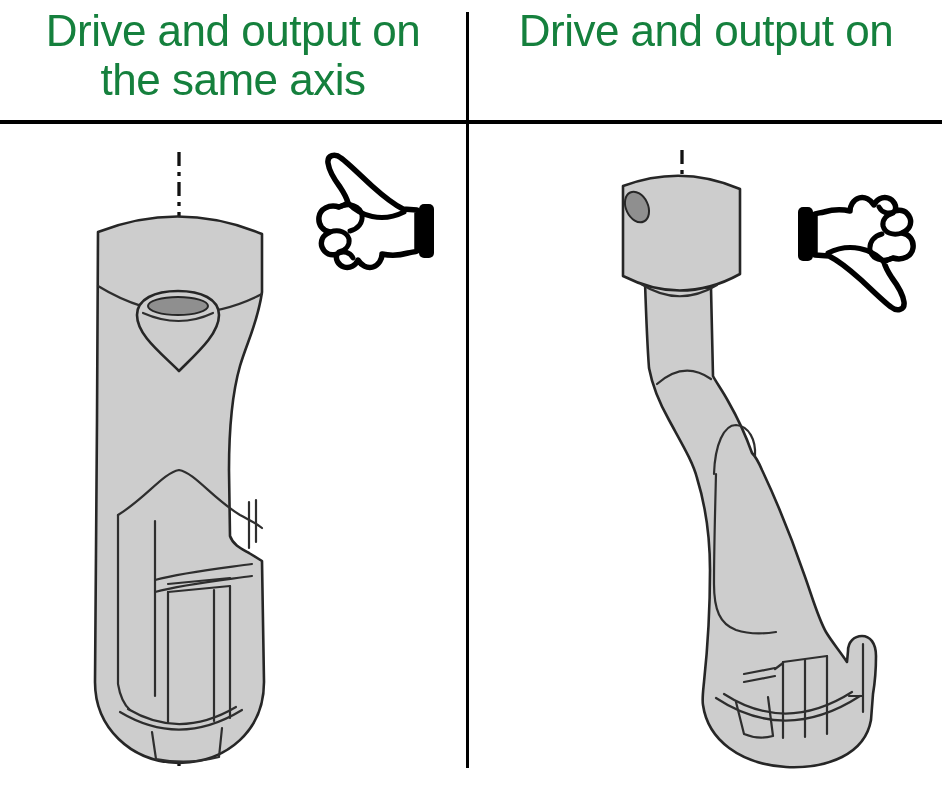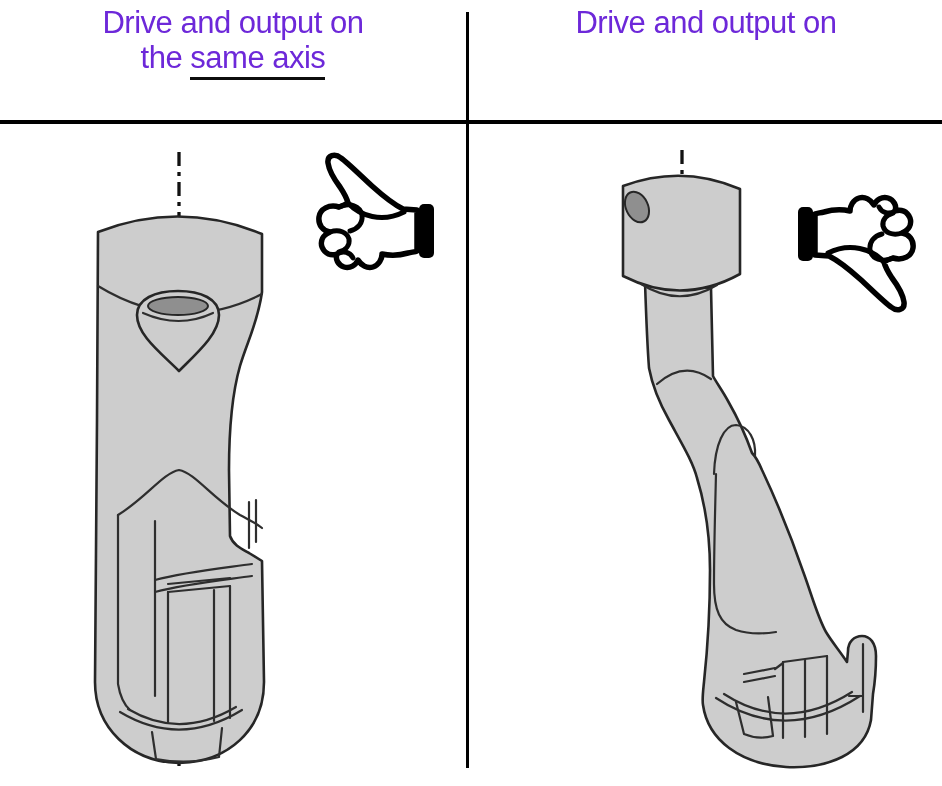--- a/index.html
+++ b/index.html
@@ -5,26 +5,26 @@
   html,body{margin:0;padding:0;background:#ffffff;}
   .stage{
     position:relative;
     width:942px;height:786px;
     background:#ffffff;
     font-family:"Liberation Sans", sans-serif;
     overflow:hidden;
   }
   .panel-title{
     position:absolute;top:6px;margin:0;
-    font-size:31px;line-height:1.12;font-weight:400;
-    letter-spacing:-0.5px;color:#6d28d9;text-align:center;
+    font-size:44px;line-height:1.12;font-weight:400;
+    letter-spacing:-0.5px;color:#15803d;text-align:center;
   }
   .panel-title.left{left:0;width:466px;}
   .panel-title.right{left:470px;width:472px;}
-  .uline{border-bottom:3px solid #0d0d0d;padding-bottom:2px;}
+  .uline{border-bottom:3px solid #0d0d0d;padding-bottom:17px;}
   .h-divider{position:absolute;left:0;top:120px;width:942px;height:4px;background:#000;}
   .v-divider{position:absolute;left:466px;top:12px;width:3px;height:756px;background:#000;}
   .panel-svg{position:absolute;top:122px;}
   .panel-svg.left{left:0;}
   .panel-svg.right{left:468px;}
   .tool{stroke:#262626;stroke-width:2.6;stroke-linejoin:round;stroke-linecap:round;}
   .tool-fill{fill:#cdcdcd;}
   .detail{fill:none;stroke:#2e2e2e;stroke-width:2.2;stroke-linejoin:round;stroke-linecap:round;}
   .centerline{fill:none;stroke:#111111;stroke-width:3.3;stroke-dasharray:14 6 4 6;}
   .hand-outline{fill:#ffffff;stroke:#000;stroke-width:5.5;stroke-linejoin:round;stroke-linecap:round;}

